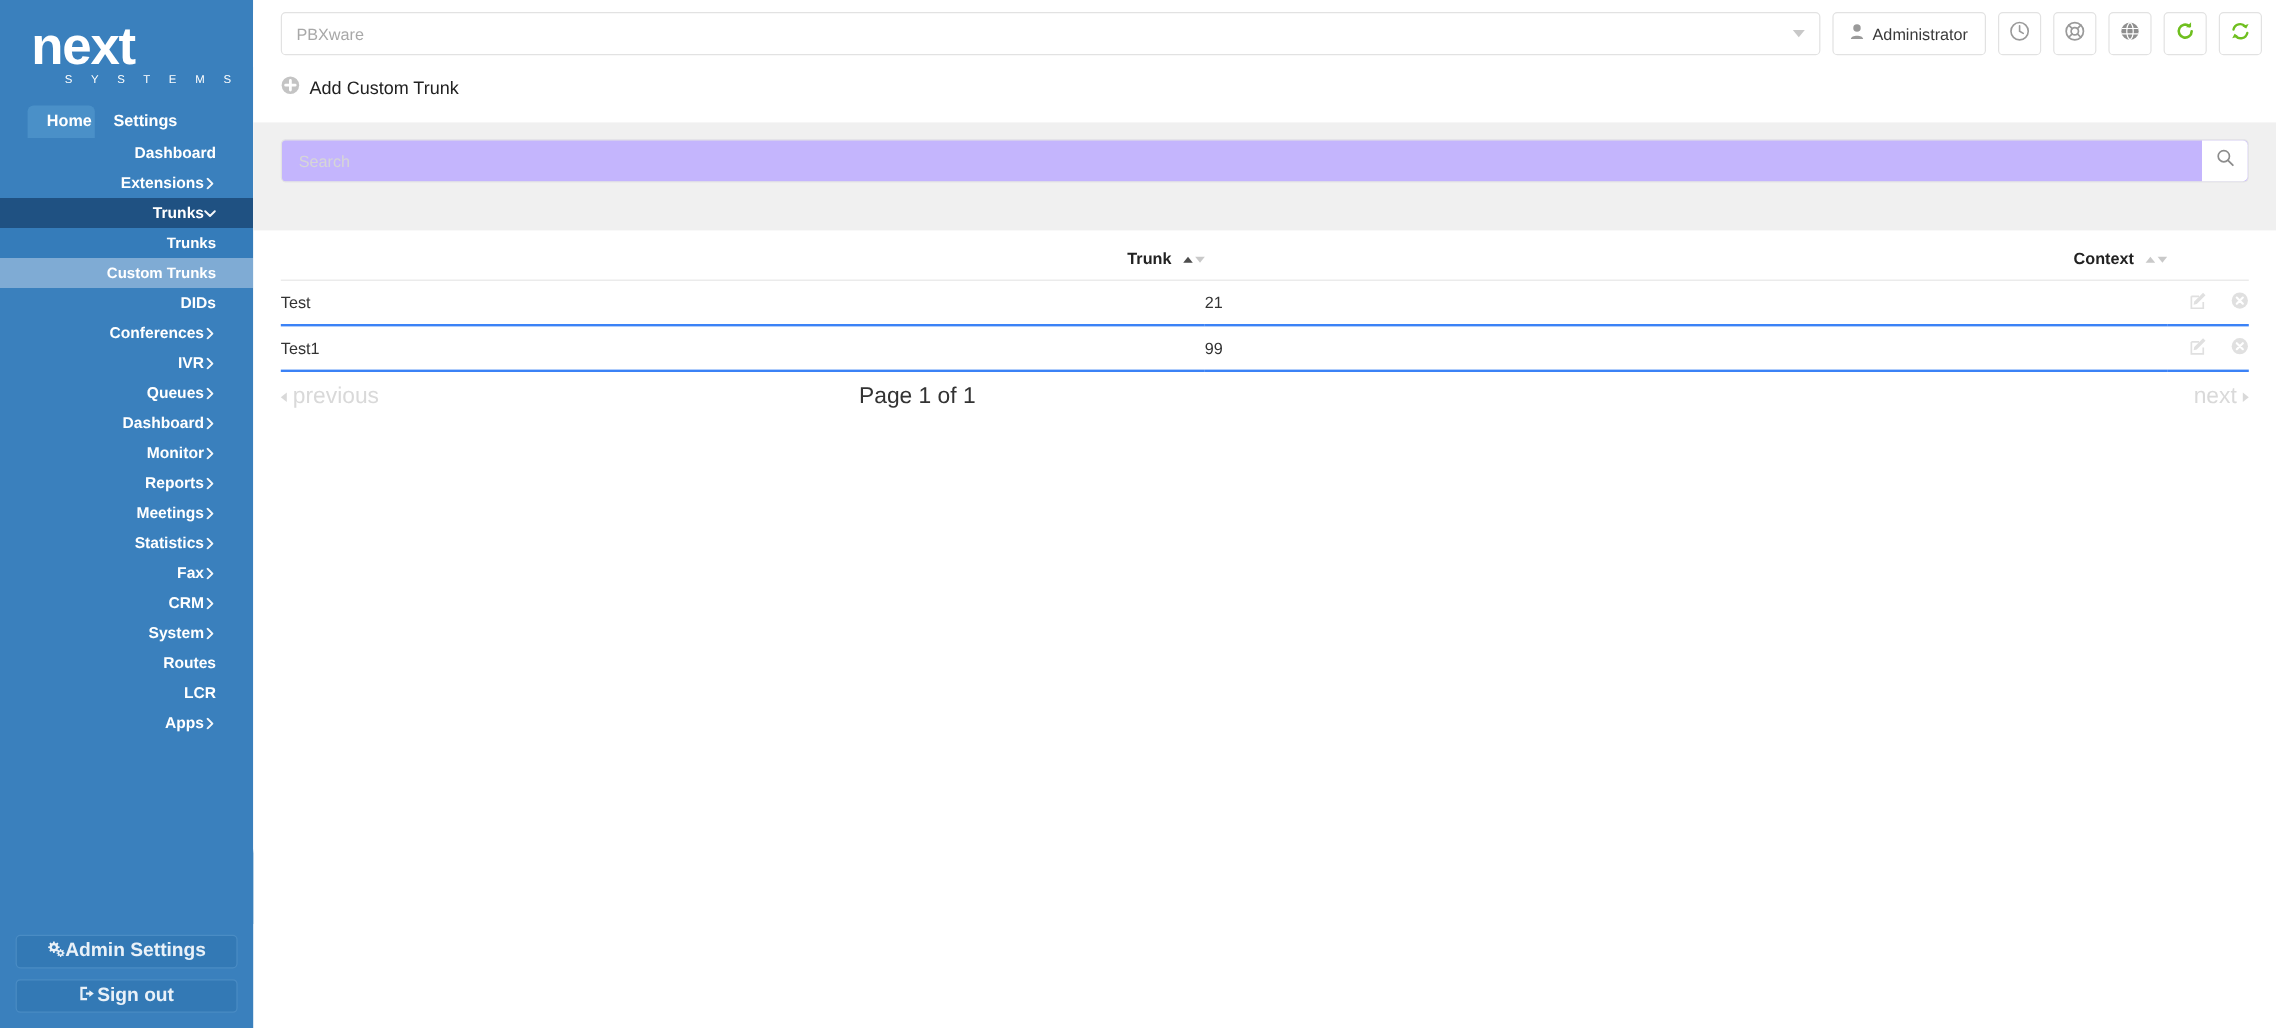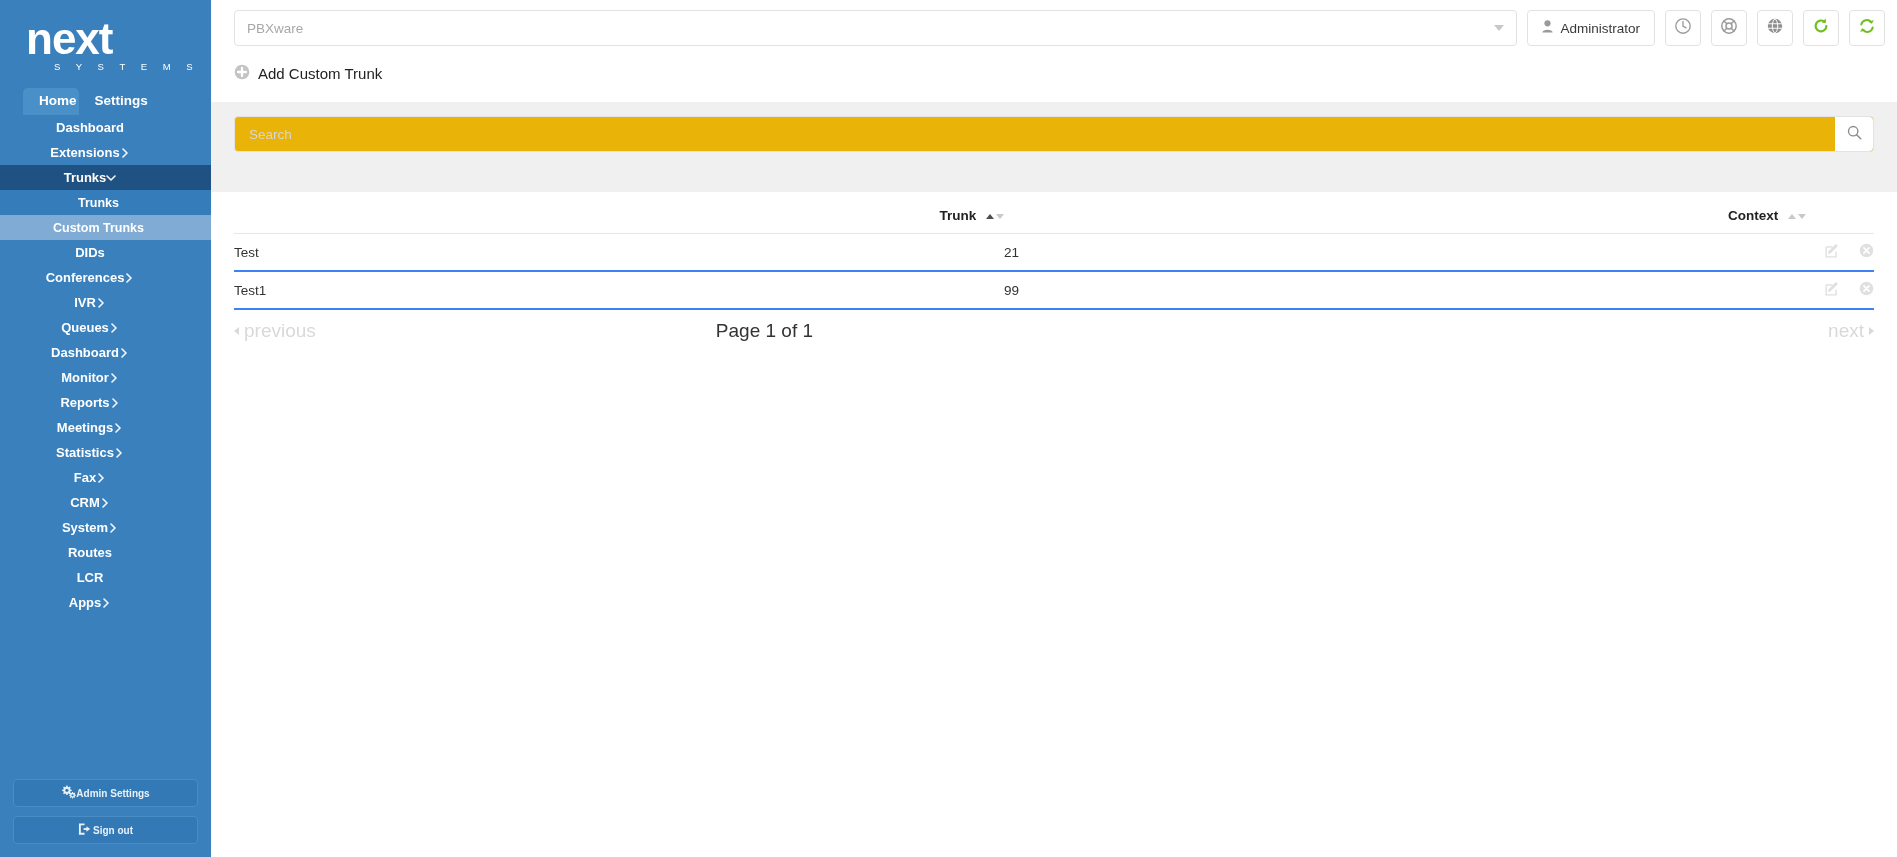--- a/index.html
+++ b/index.html
@@ -33,21 +33,21 @@
     padding: 5px 2px 6px 16px;
     border-radius: 5px 5px 0 0;
     line-height: 16px;
     cursor: pointer;
   }
   .tab.active { background: #4a90c8; }
   .tab.inactive { background: transparent; }
 
   .menu { background: #3a80bd; flex: 1 1 auto; }
   .menu-item {
-    display: flex; align-items: center; justify-content: center;
+    display: flex; align-items: center; justify-content: flex-end;
     height: 25px; padding: 0 31px 0 0;
     font-size: 13px; font-weight: bold; color: #ffffff;
     cursor: pointer;
   }
   .menu-item .mi-label { padding-left: 0px; }
   .menu-item.lvl1 .mi-label { padding-left: 0px; }
   .menu-item.parent-open { background: #1f5182; }
   .menu-item.sub {
     background: #357cba;
     font-weight: bold;
@@ -57,21 +57,21 @@
   .menu-item.sub.active { background: #7fabd4; color: #ffffff; }
   .chev { width: 10px; height: 10px; position: relative; opacity: .95; }
   .chev svg { display: block; }
 
   .sidebar-bottom { padding: 0 13px 13px 13px; }
   .btn-side {
     display: flex; align-items: center; justify-content: center; gap: 0;
     height: 28px; border-radius: 4px;
     background: #3379b5;
     border: 1px solid #4a8cc4;
-    color: #e9f1f8; font-size: 10px; font-weight: bold;
+    color: #e9f1f8; font-size: 16px; font-weight: bold;
     margin-top: 9px; cursor: pointer;
   }
 
   
   .main { flex: 1 1 auto; height: 719px; background: #ffffff; position: relative; border-radius: 12px; }
 
   .topbar {
     height: 56px; display: flex; align-items: center;
     padding: 0 12px 0 23px; gap: 10px; background: #ffffff;
   }
@@ -105,21 +105,21 @@
   }
   .page-head .ph-label { font-weight: normal; }
 
   .content-panel {
     margin: 12px 0 0 0; background: #f0f0f0; padding: 14px 23px 0 23px;
     min-height: 90px;
   }
   .search-row { position: relative; }
   .search-input {
     width: 100%; height: 36px; border: 1px solid #e3e3e3; border-radius: 4px;
-    background: #eab308; padding: 0 40px 0 14px;
+    background: #c4b5fd; padding: 0 40px 0 14px;
     font-size: 13.5px; color: #555; font-family: "Liberation Sans", sans-serif;
     outline: none;
   }
   .search-input::placeholder { color: #d6d6d6; }
   .search-go {
     position: absolute; right: 1px; top: 1px; width: 38px; height: 34px;
     display: flex; align-items: center; justify-content: center;
     cursor: pointer; background: #fff; border-radius: 0 4px 4px 0;
   }
 

